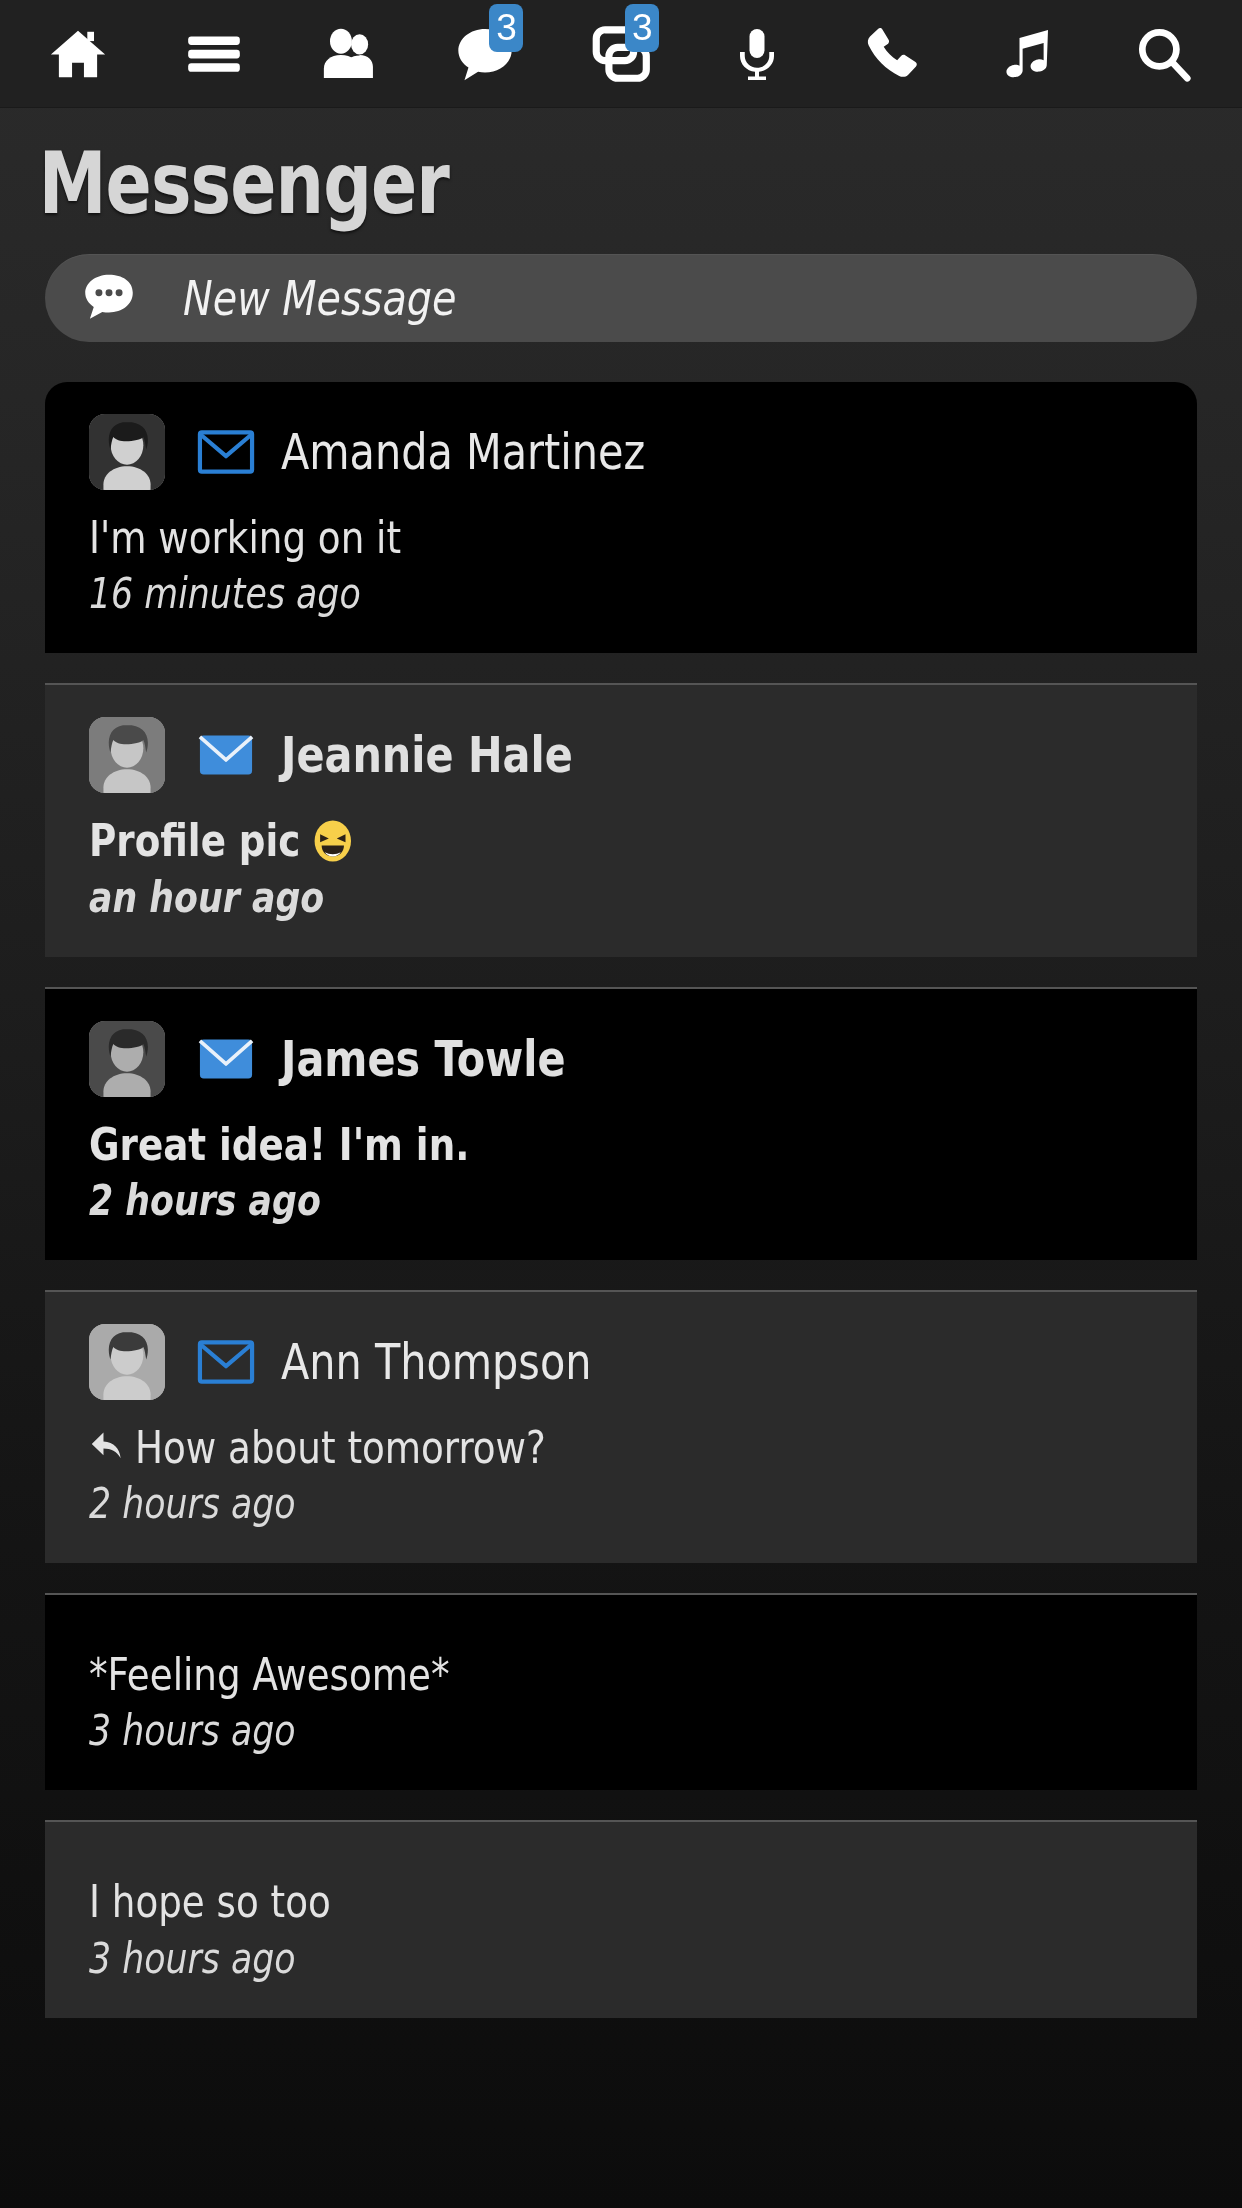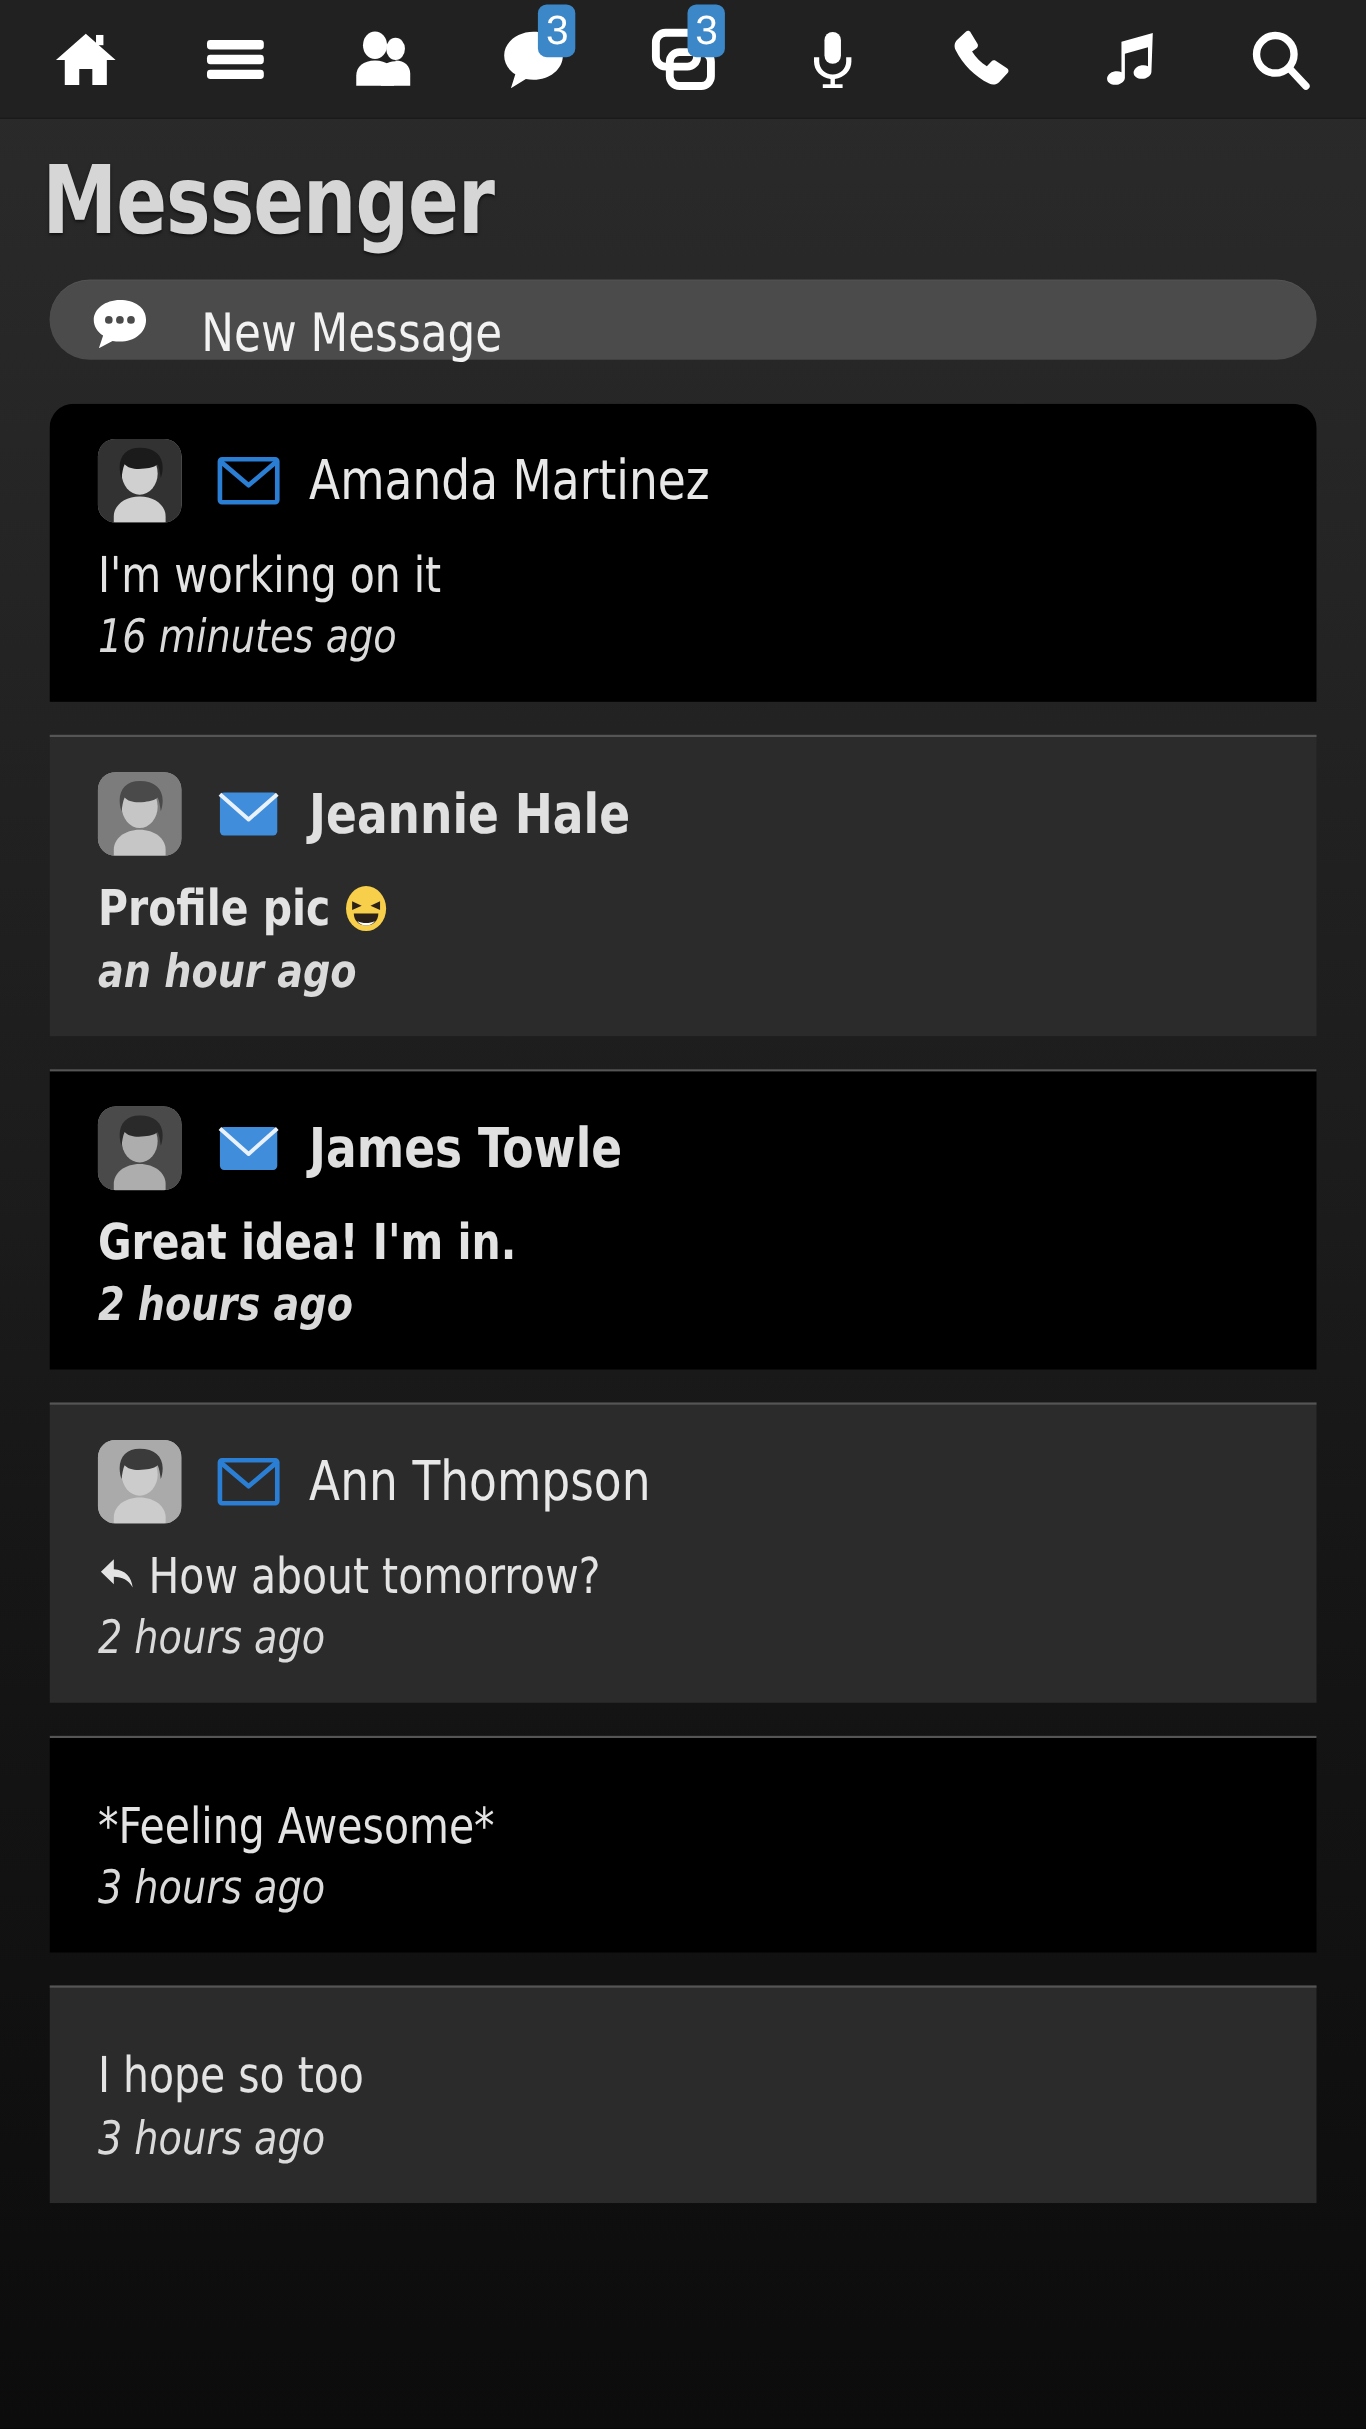--- a/index.html
+++ b/index.html
@@ -74,26 +74,27 @@
     line-height: 1;
     letter-spacing: -1px;
     transform: scaleX(0.88);
     transform-origin: left center;
     text-shadow: 0 2px 3px rgba(0,0,0,.6);
   }
 
   
   .new-message {
     margin: 28px 45px 0 45px;
-    height: 73px;
+    height: 88px;
     background: #4b4b4b;
     border-radius: 46px;
     display: flex;
-    align-items: flex-end;
+    align-items: center;
     box-shadow: inset 0 1px 0 rgba(255,255,255,.05);
+    font-style: italic;
   }
   .nm-icon {
     width: 84px;
     margin-left: 22px;
     display: flex;
     align-items: center;
     justify-content: center;
     flex: 0 0 auto;
   }
   .nm-label {

